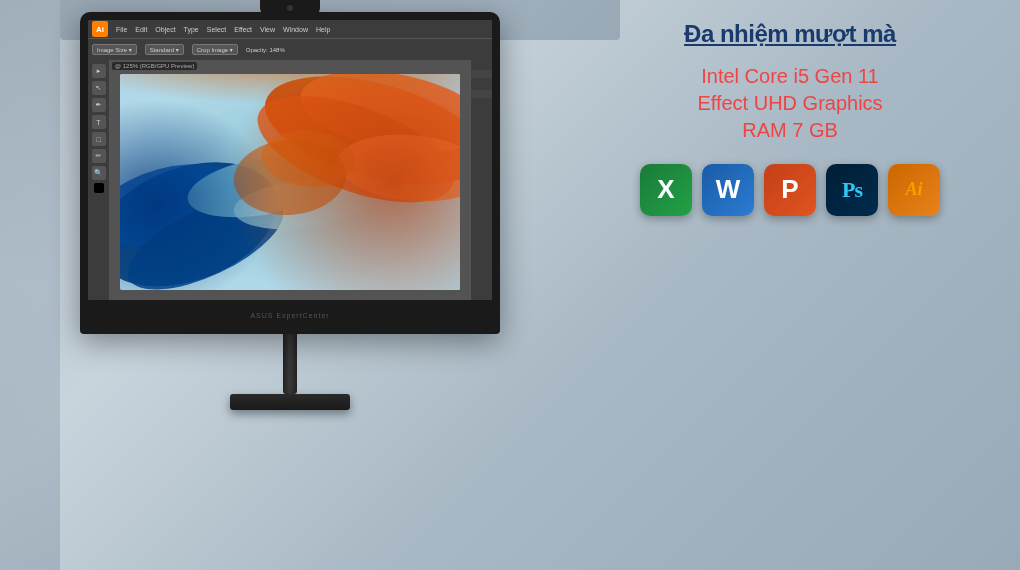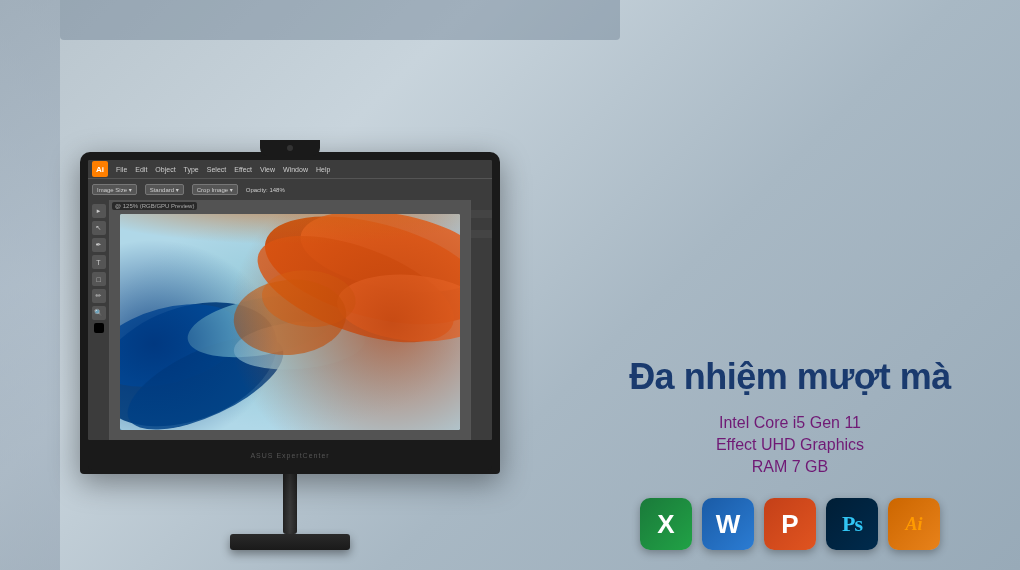--- a/index.html
+++ b/index.html
@@ -11,21 +11,21 @@
       font-family: 'Segoe UI', Arial, sans-serif;
       display: flex;
       align-items: center;
       justify-content: center;
     }
 
     .container {
       width: 1020px;
       height: 570px;
       display: flex;
-      align-items: flex-end;
+      align-items: flex-start;
       justify-content: space-between;
       padding: 20px 60px 20px 80px;
       position: relative;
       gap: 33px;
     }
 
     
     .monitor-section {
       flex: 0 0 auto;
       display: flex;
@@ -276,39 +276,40 @@
       flex: 0 0 auto;
       width: 360px;
       display: flex;
       flex-direction: column;
       align-items: center;
       gap: 16px;
       padding-left: 20px;
     }
 
     .headline {
-      font-size: 36px;
+      font-size: 24px;
       font-weight: 800;
       color: #1a3a6e;
       text-align: center;
       line-height: 1.2;
       letter-spacing: -0.5px;
+      text-decoration: underline;
     }
 
     .specs {
       display: flex;
       flex-direction: column;
       align-items: center;
       gap: 4px;
     }
 
     .spec-item {
-      font-size: 16px;
+      font-size: 20px;
       font-weight: 500;
-      color: #701a75;
+      color: #ef4444;
       text-align: center;
     }
 
     .app-icons {
       display: flex;
       gap: 10px;
       align-items: center;
       margin-top: 6px;
     }
 

